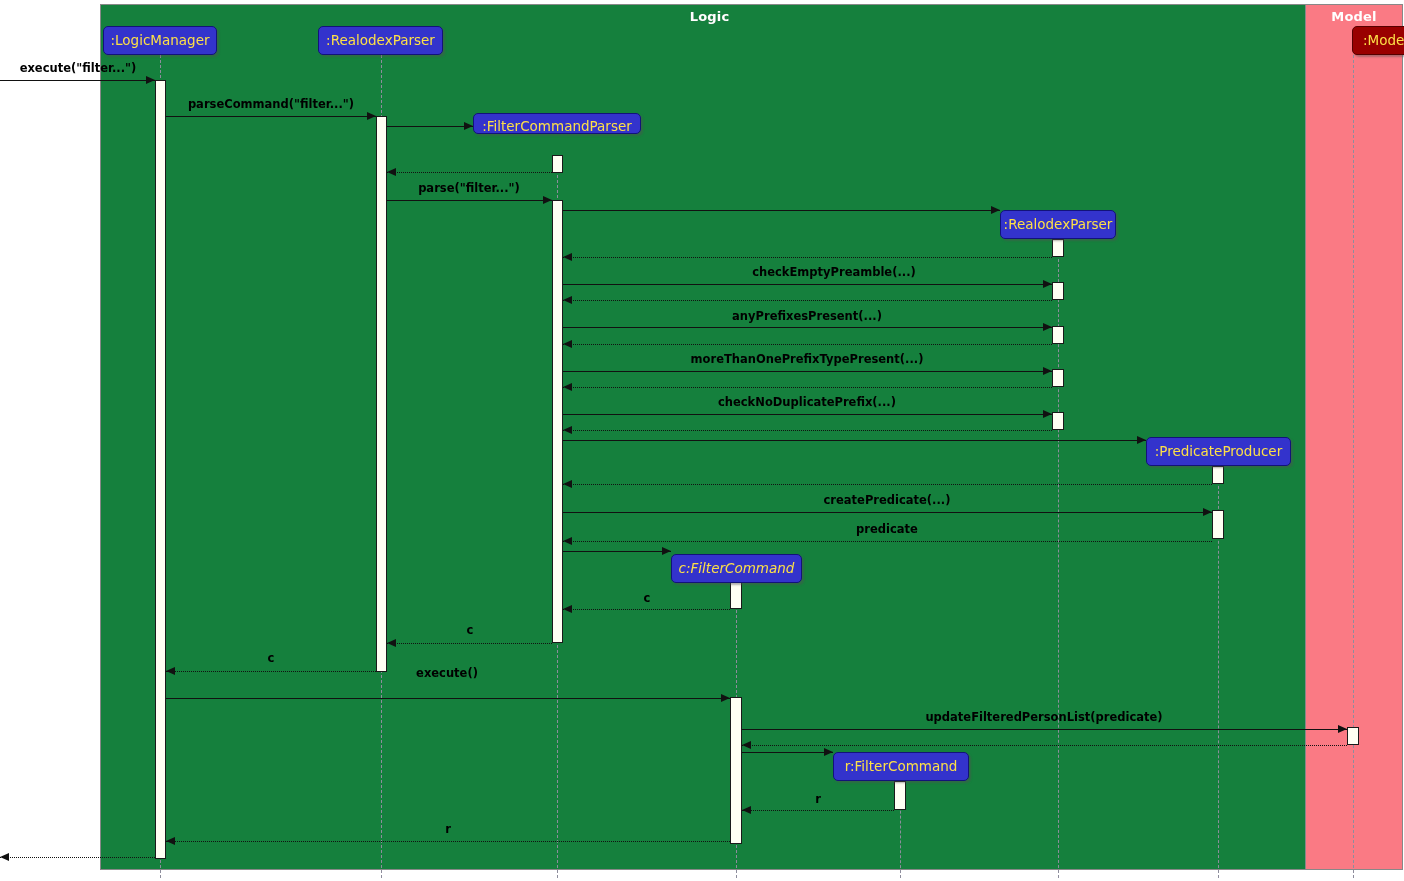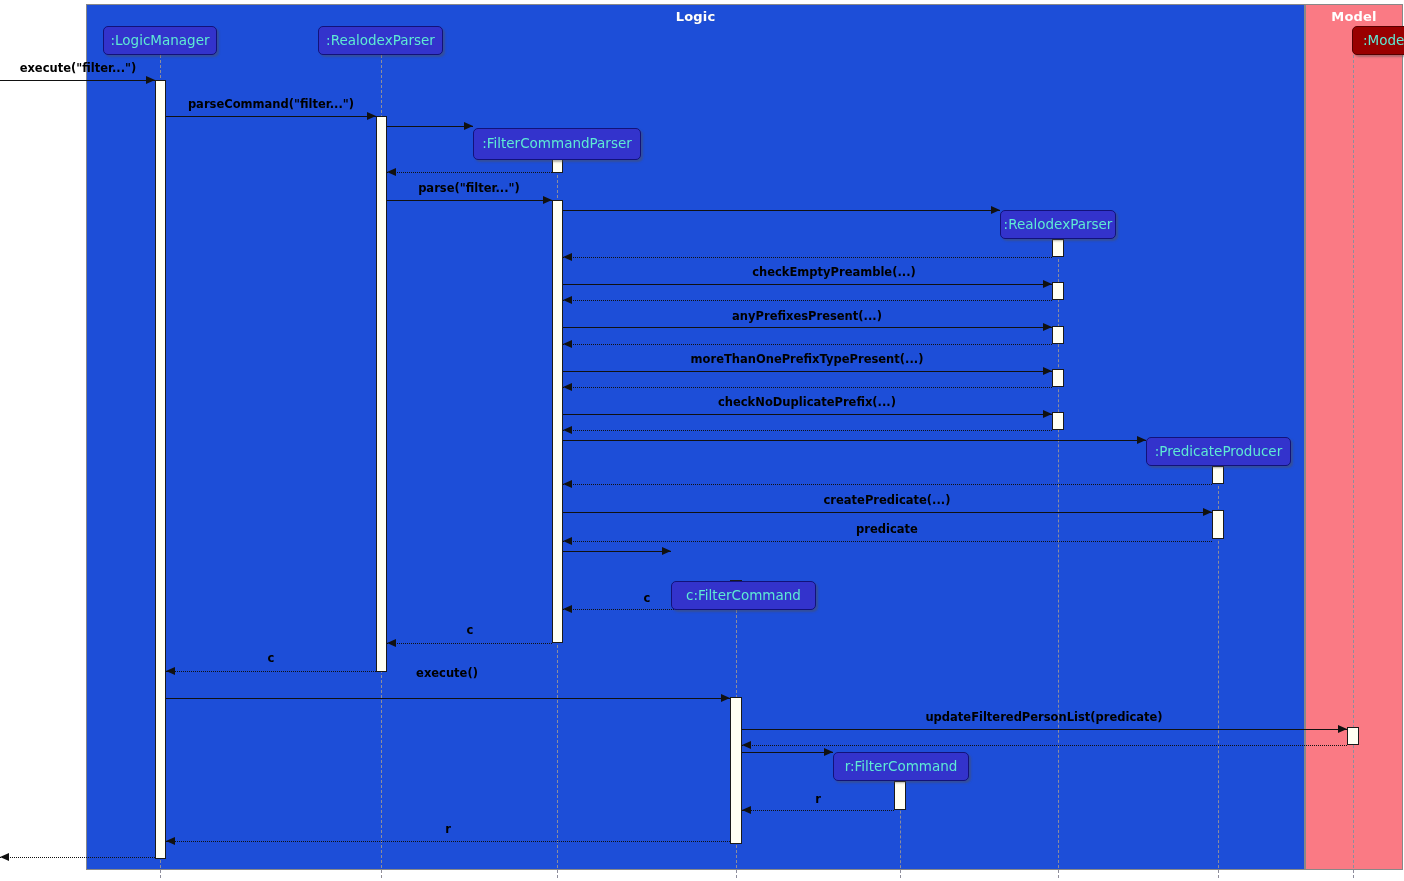--- a/index.html
+++ b/index.html
@@ -42,21 +42,21 @@
   .lifeline {
     position: absolute;
     width: 0;
     border-left: 1px dashed #8d8d9c;
   }
   
   .participant {
     position: absolute;
     box-sizing: border-box;
     border-radius: 5px;
-    color: #5eead4;
+    color: #fde047;
     font-size: 13.5px;
     line-height: 1;
     display: flex;
     align-items: center;
     justify-content: center;
     white-space: nowrap;
     padding: 0 9px;
     box-shadow: 2px 2px 2px rgba(80,80,80,.45);
   }
   .p-logic {
@@ -99,21 +99,21 @@
     white-space: nowrap;
     text-align: center;
     line-height: 1;
   }
 </style>
 </head>
 <body>
 
 <div id="canvas">
   <div id="groups-layer">
-      <div class="group group-logic" style="left: 86px; top: 4px; width: 1219px; height: 866px; background: #1d4ed8;">
+      <div class="group group-logic" style="left: 100px; top: 4px; width: 1219px; height: 866px; background: #15803d;">
         <div class="group-title shadowed">Logic</div>
       </div>
       <div class="group group-model" style="left: 1305px; top: 4px; width: 98px; height: 866px; background: rgb(250, 122, 132);">
         <div class="group-title">Model</div>
       </div>
     </div>
   <div id="lifelines-layer">
       <div class="lifeline" style="left: 160px; top: 55px; height: 823px;"></div>
       <div class="lifeline" style="left: 381px; top: 55px; height: 823px;"></div>
       <div class="lifeline" style="left: 557px; top: 155px; height: 723px;"></div>
@@ -218,30 +218,30 @@
       <div class="activation" style="left: 1347px; top: 727px; width: 12px; height: 18px;"></div>
       <div class="activation" style="left: 894px; top: 781px; width: 12px; height: 29px;"></div>
     </div>
   <div id="participants-layer">
       <div class="participant p-logic" style="left: 103px; top: 26px; width: 114px; height: 29px; background: rgb(51, 51, 204);">
         <span>:LogicManager</span>
       </div>
       <div class="participant p-logic" style="left: 318px; top: 26px; width: 125px; height: 29px; background: rgb(51, 51, 204);">
         <span>:RealodexParser</span>
       </div>
-      <div class="participant p-logic" style="left: 473px; top: 128px; width: 168px; height: 32px; background: rgb(51, 51, 204);">
+      <div class="participant p-logic" style="left: 473px; top: 113px; width: 168px; height: 21px; background: rgb(51, 51, 204); align-items: flex-end;">
         <span>:FilterCommandParser</span>
       </div>
       <div class="participant p-logic" style="left: 1000px; top: 210px; width: 116px; height: 29px; background: rgb(51, 51, 204);">
         <span>:RealodexParser</span>
       </div>
       <div class="participant p-logic" style="left: 1146px; top: 437px; width: 145px; height: 29px; background: rgb(51, 51, 204);">
         <span>:PredicateProducer</span>
       </div>
-      <div class="participant p-logic" style="left: 671px; top: 581px; width: 145px; height: 29px; background: rgb(51, 51, 204);">
+      <div class="participant p-logic" style="left: 671px; top: 554px; width: 131px; height: 29px; background: rgb(51, 51, 204); font-style: italic;">
         <span>c:FilterCommand</span>
       </div>
       <div class="participant p-logic" style="left: 833px; top: 752px; width: 136px; height: 29px; background: rgb(51, 51, 204);">
         <span>r:FilterCommand</span>
       </div>
       <div class="participant p-model" style="left: 1320px; top: 26px; width: 67px; height: 29px; background: rgb(153, 0, 0); margin-left: 32px;">
         <span>:Model</span>
       </div>
     </div>
 </div>

